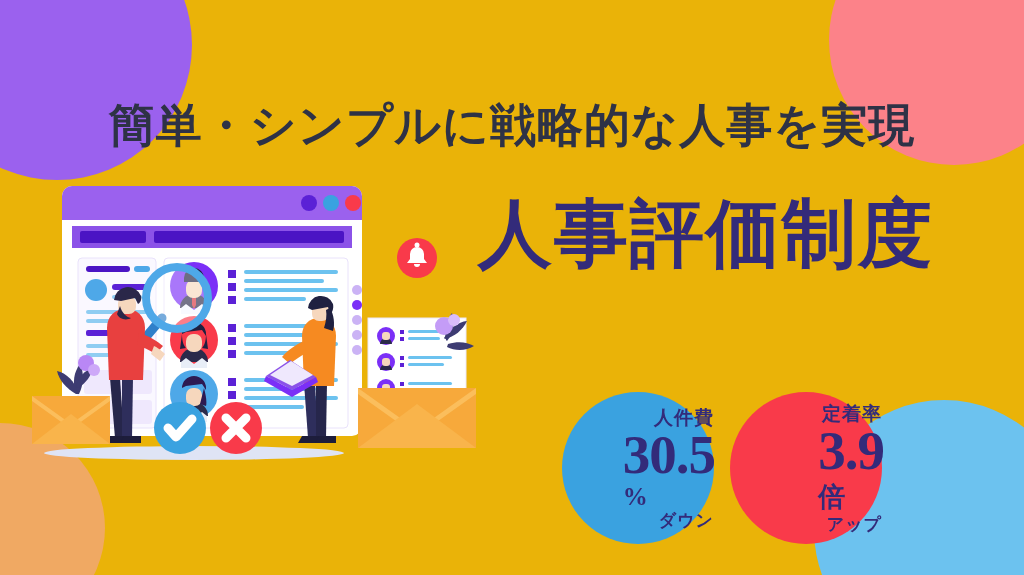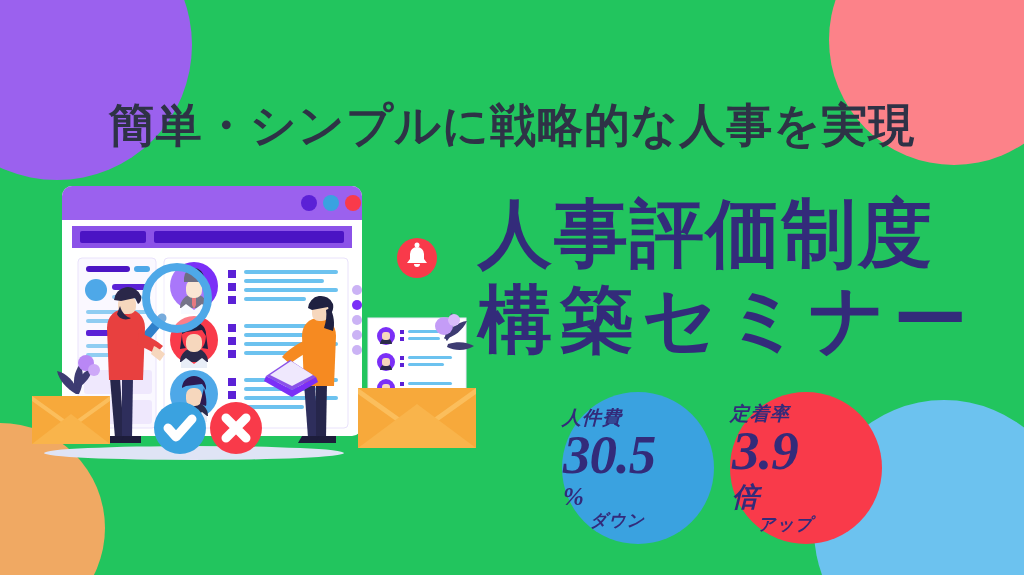--- a/index.html
+++ b/index.html
@@ -4,21 +4,21 @@
 <title>人事評価制度構築セミナー</title>
 <style>
   * { margin:0; padding:0; box-sizing:border-box; }
   html,body{
     width:1024px; height:575px; overflow:hidden;
     font-family:"Liberation Sans", sans-serif;
   }
   #banner{
     position:relative;
     width:1024px; height:575px;
-    background:#22c55e;
+    background:#eab308;
     overflow:hidden;
   }
 
   
   .blob{ position:absolute; border-radius:50%; }
   #blob-tl{ width:270px; height:270px; left:-78px;  top:-90px;  background:#9b61ee; }
   #blob-tr{ width:250px; height:250px; right:-55px; top:-85px;  background:#fc8289; }
   #blob-br{ width:260px; height:260px; right:-50px; bottom:-85px;background:#6cc2ef; }
   #blob-bl{ width:210px; height:210px; left:-105px; bottom:-58px;background:#f0a963; }
 
@@ -53,23 +53,22 @@
   #title-line-2{ letter-spacing:8px; }
 
   
   #badges{
     position:absolute; left:562px; top:392px;
     display:flex; gap:16px; z-index:7;
   }
   .badge{
     width:152px; height:152px; border-radius:50%;
     display:flex; flex-direction:column;
-    align-items:flex-start; justify-content:center;
+    align-items:flex-end; justify-content:center;
     color:#332b7a;
-    font-style:italic;
   }
   #badge-cost{ background:#3aa2e0; }
   #badge-retention{ background:#f93a4a; }
   .badge-label{
     font-family:"DejaVu Sans", sans-serif;
     font-weight:700; font-size:19px; letter-spacing:1px;
     margin-bottom:-4px;
   }
   .badge-value{
     display:flex; align-items:baseline; justify-content:center;
@@ -104,21 +103,20 @@
 
   <div class="blob" id="blob-tl"></div>
   <div class="blob" id="blob-tr"></div>
   <div class="blob" id="blob-br"></div>
   <div class="blob" id="blob-bl"></div>
 
   <div id="headline">簡単・シンプルに戦略的な人事を実現</div>
 
   <div id="title-block">
     <div class="title-line" id="title-line-1">人事評価制度</div>
-    <div class="title-line" id="title-line-2">構築セミナー</div>
   </div>
 
   <div id="badges">
 
     <div class="badge" id="badge-cost">
       <div class="badge-label">人件費</div>
       <div class="badge-value">
         <span class="badge-num">30.5</span>
         <span class="badge-unit-sm">%</span>
       </div>

